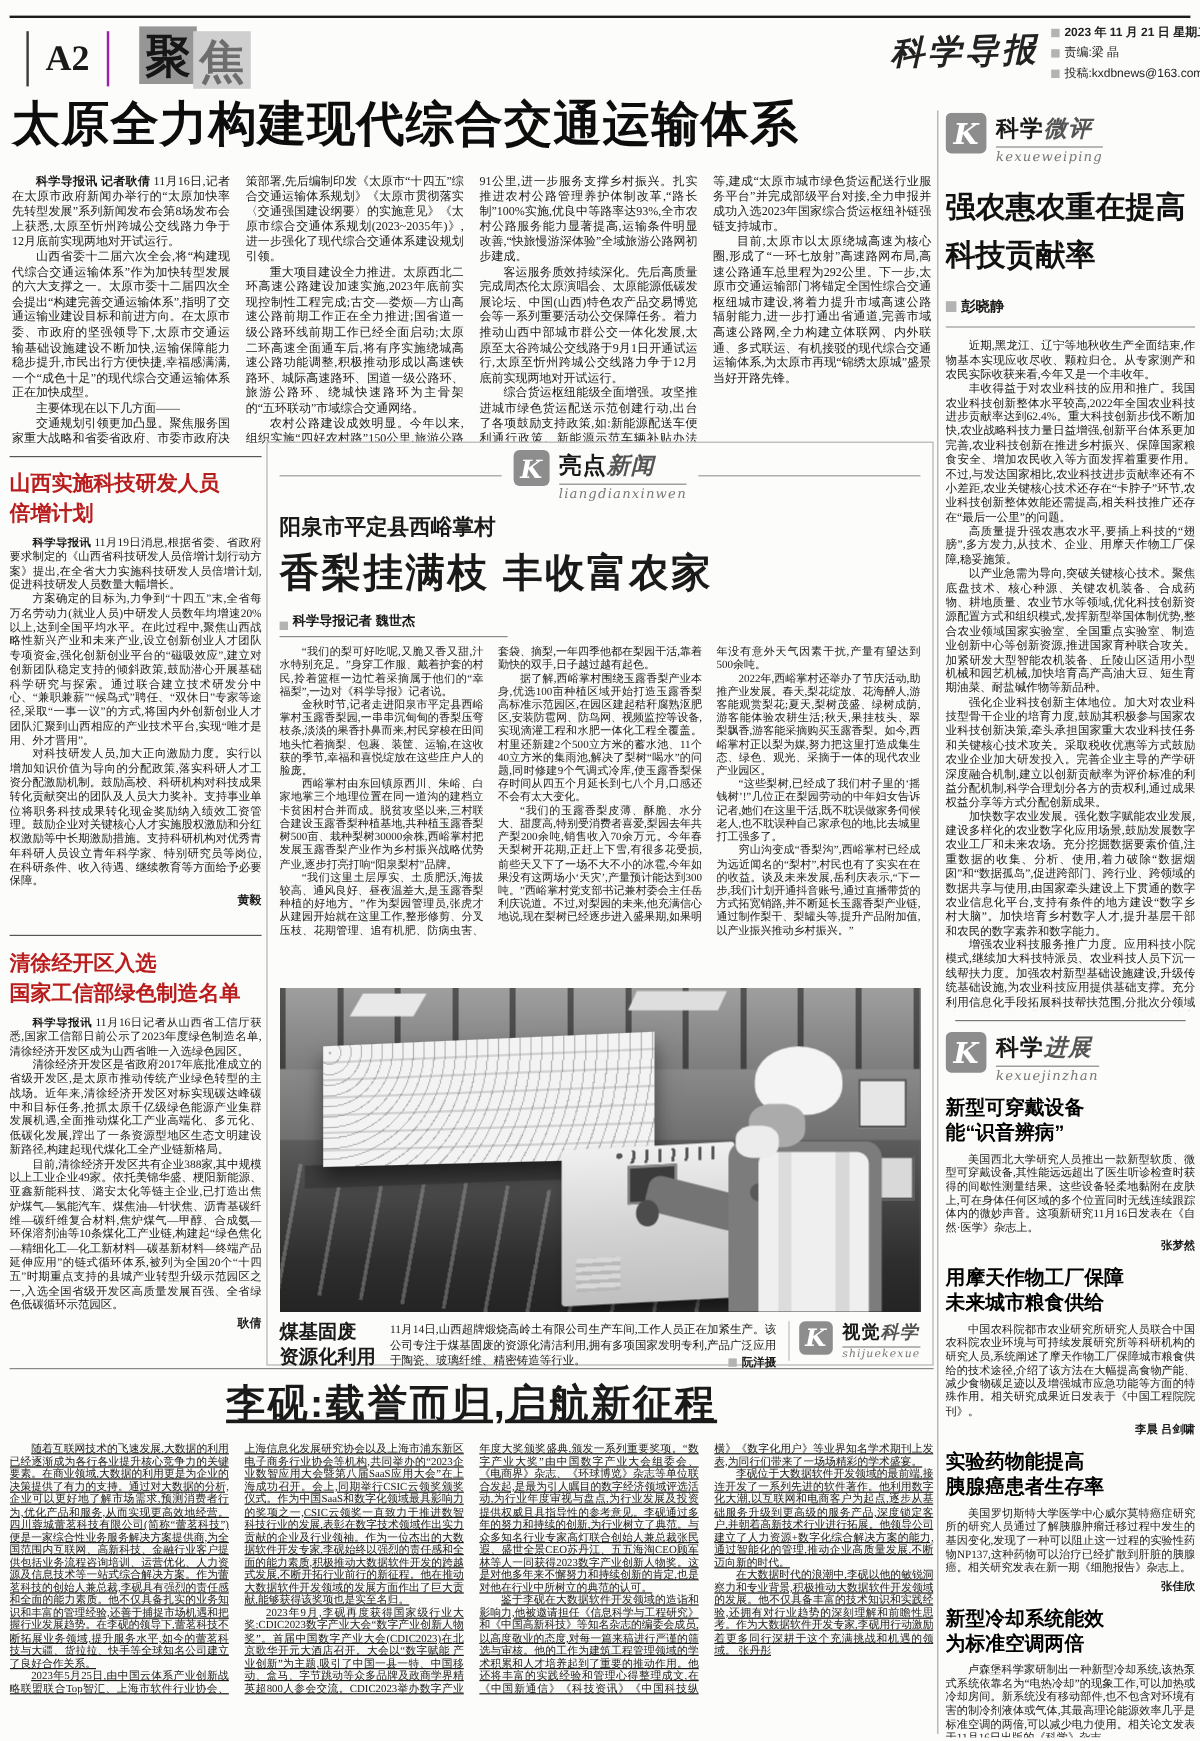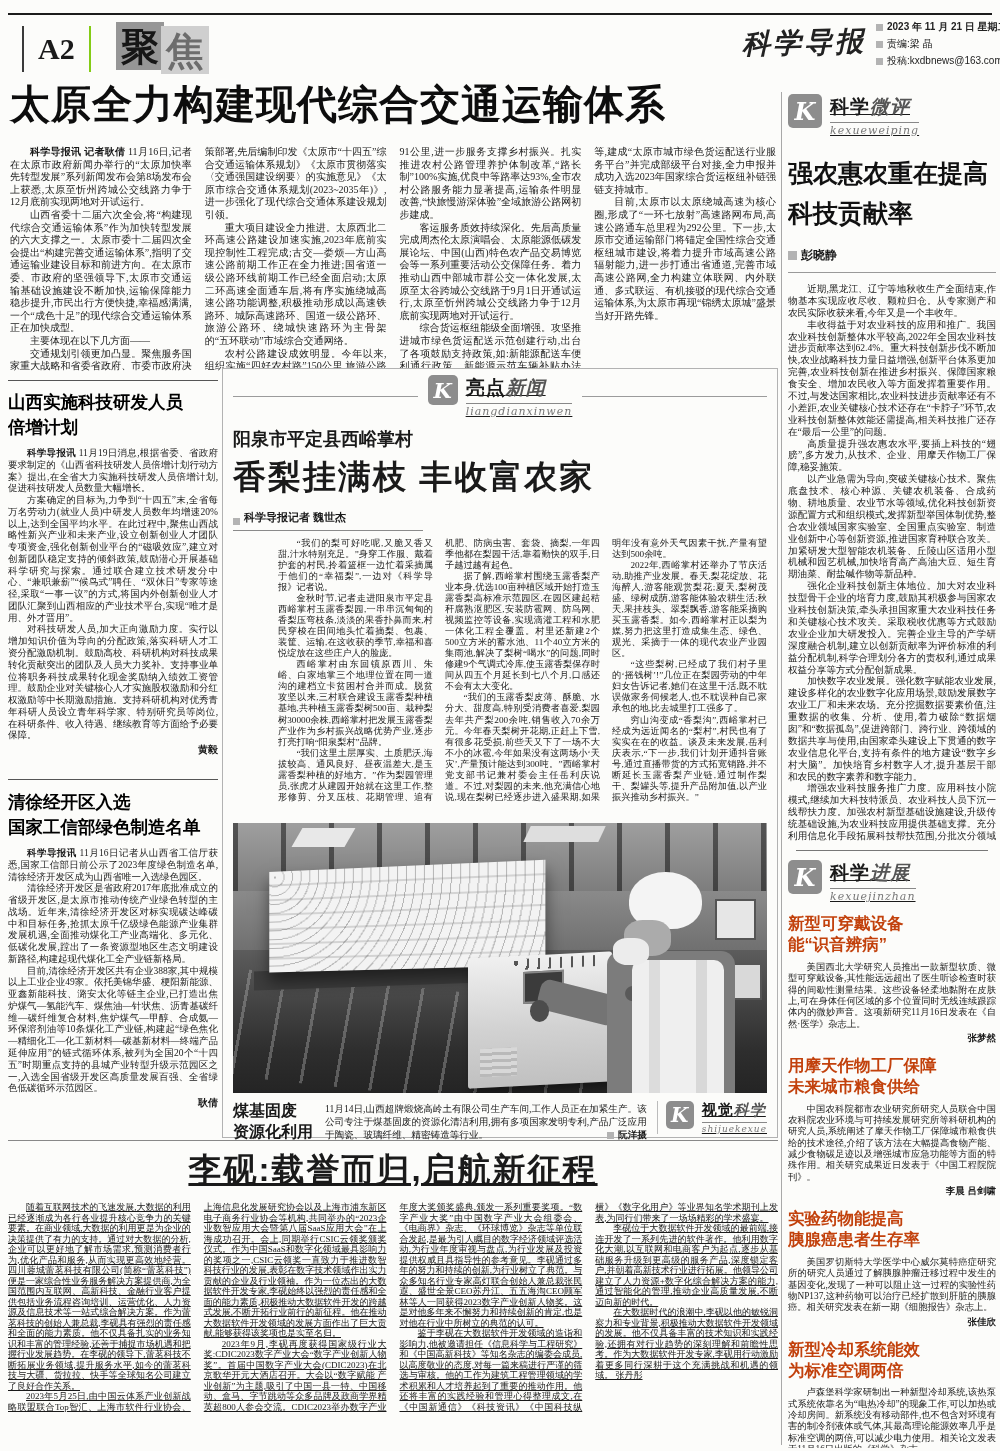--- a/index.html
+++ b/index.html
@@ -4,21 +4,21 @@
 <style>
   html,body{margin:0;padding:0;background:#e8e6e1;}
   .page{position:relative;width:1000px;height:1451px;margin:0 auto;background:#fcfcfa;overflow:hidden;
         font-family:"Liberation Serif","DejaVu Serif",serif;color:#1a1a1a;}
   .abs{position:absolute;}
   .rule{background:#1c1c1c;}
 
   
   #toprule{left:8px;top:13px;width:984px;height:2px;}
   .pageno{left:22px;top:26px;height:46px;display:flex;align-items:center;padding:0 14px;
-          border-left:2px solid #3a3a3a;border-right:2px solid #84cc16;
+          border-left:2px solid #3a3a3a;border-right:2px solid #a21caf;
           font:700 30px "Liberation Serif",serif;}
   .focus{left:116px;top:22px;display:flex;}
   .focus span{display:inline-block;width:48px;height:48px;line-height:50px;text-align:center;
               font:700 38px "Liberation Serif",serif;}
   .focus .f1{background:#969696;color:#161616;}
   .focus .f2{background:#cfcfcf;color:#6d6d6d;margin-left:-3px;transform:translateY(4px);}
   .masthead{left:742px;top:24px;font:italic 700 28px "DejaVu Serif",serif;letter-spacing:3px;
             transform:rotate(-1.5deg);color:#222;}
   .dates{left:876px;top:20px;font:400 10px "Liberation Sans",sans-serif;color:#222;}
   .dates .row{display:flex;align-items:center;margin-bottom:3px;white-space:nowrap;}
@@ -31,63 +31,63 @@
   .body-cols p{margin:0;text-indent:2em;}
   #main-body{left:10px;top:146px;width:766px;height:232px;column-count:4;column-gap:13px;}
 
   
   #vrule{left:781px;top:92px;width:1px;height:1353px;background:#a8a8a8;}
 
   
   .sec-head{display:flex;align-items:flex-start;}
   .ksq{width:34px;height:34px;background:#8d8d8d;border-radius:5px;color:#fff;flex:0 0 auto;
        font:italic 700 24px "DejaVu Serif",serif;display:flex;align-items:center;justify-content:center;}
-  .sec-txt{margin-left:8px;text-decoration:underline;}
+  .sec-txt{margin-left:8px;}
   .sec-cn{font:700 19px "Liberation Sans",sans-serif;letter-spacing:1px;}
   .sec-cn .script{font-style:italic;color:#555;}
   .sec-py{font:italic 11px "DejaVu Serif",serif;color:#777;border-top:1px solid #888;margin-top:2px;padding-top:1px;letter-spacing:1px;}
 
   
   .rail-wp{left:788px;top:94px;width:208px;height:748px;overflow:hidden;display:flex;flex-direction:column;}
   .wp-title{margin-top:16px;font:800 25px/1.6 "Liberation Sans",sans-serif;color:#111;}
   .wp-author{margin-top:14px;display:flex;align-items:center;font:700 12px "Liberation Sans",sans-serif;
              border-bottom:1px solid #999;padding-bottom:8px;}
   .wp-author .sqicon{width:9px;height:9px;}
   .wp-body{margin-top:10px;flex:1;font-size:9.6px;line-height:1.24;}
   #wp-rule{left:796px;top:850px;width:192px;height:1px;background:#777;}
 
   
   .rail-jz{left:788px;top:860px;width:208px;height:588px;overflow:hidden;}
   .jz-art{margin-top:10px;}
-  .jz-title{font:800 16.5px/1.3 "Liberation Sans",sans-serif;color:#c2410c;}
+  .jz-title{font:800 16.5px/1.3 "Liberation Sans",sans-serif;color:#000000;}
   .jz-body{margin-top:6px;font-size:9.3px;line-height:1.22;text-align:justify;text-indent:2em;}
   .jz-author{text-align:right;font:700 9.5px "Liberation Sans",sans-serif;margin-top:2px;}
 
   
-  .lart-title{font:800 17.5px/1.4 "Liberation Sans",sans-serif;color:#000000;}
+  .lart-title{font:800 17.5px/1.4 "Liberation Sans",sans-serif;color:#b91c1c;}
   .lart-body{margin-top:9px;font-size:9.5px;line-height:1.24;}
   .lart-sig{text-align:right;font:700 10px "Liberation Sans",sans-serif;margin-top:1px;}
   #art-shanxi{left:8px;top:390px;width:210px;height:384px;overflow:hidden;}
   #art-qingxu{left:8px;top:790px;width:210px;height:346px;overflow:hidden;}
   #lrule1{left:8px;top:380px;width:210px;height:1px;background:#555;}
   #lrule2{left:8px;top:779px;width:210px;height:1px;background:#555;}
   #lrule3{left:8px;top:1140px;width:770px;height:1px;background:#888;}
 
   
   .hbox{left:222px;top:368px;width:556px;height:770px;border:1px solid #b2b2b2;box-sizing:border-box;
         padding:6px 10px;background:#fcfcfa;}
   .hl-header{display:flex;align-items:center;gap:10px;}
   .hl-line{flex:1;height:1px;background:#9b9b9b;}
   .hl-logo{display:flex;align-items:flex-start;}
   .hl-logo .ksq{width:30px;height:30px;font-size:21px;}
   .kicker{margin-top:9px;font:800 18px "Liberation Sans",sans-serif;}
   .hl-head2{margin-top:4px;font:900 33px "Liberation Sans",sans-serif;letter-spacing:2px;white-space:nowrap;}
   .byline{margin-top:10px;width:190px;display:flex;align-items:flex-end;font:700 11px "Liberation Sans",sans-serif;
           border-bottom:1px solid #8a8a8a;padding-bottom:5px;}
-  #hl-body{margin-top:7px;height:278px;column-count:3;column-gap:12px;font-size:9.2px;line-height:1.2;margin-left:45px;}
+  #hl-body{margin-top:7px;height:278px;column-count:3;column-gap:12px;font-size:9.2px;line-height:1.2;}
 
   
   .photo{position:relative;margin-top:7px;width:534px;height:270px;overflow:hidden;background:#6d6d6d;filter:grayscale(1);}
   .ph-ceiling{position:absolute;left:0;top:0;right:0;height:25%;
      background:linear-gradient(180deg,#9f9f9f,#7d7d7d),
                 repeating-linear-gradient(90deg,rgba(35,35,35,.55) 0 5px,transparent 5px 48px);
      background-blend-mode:multiply;}
   .ph-sky1{position:absolute;left:12%;top:2%;width:10%;height:7%;background:#e8e8e8;transform:skewX(-30deg);}
   .ph-sky2{position:absolute;left:55%;top:1%;width:14%;height:6%;background:#dedede;transform:skewX(-25deg);}
   .ph-wall{position:absolute;left:0;top:25%;right:0;height:22%;background:linear-gradient(180deg,#8a8a8a,#707070);}

